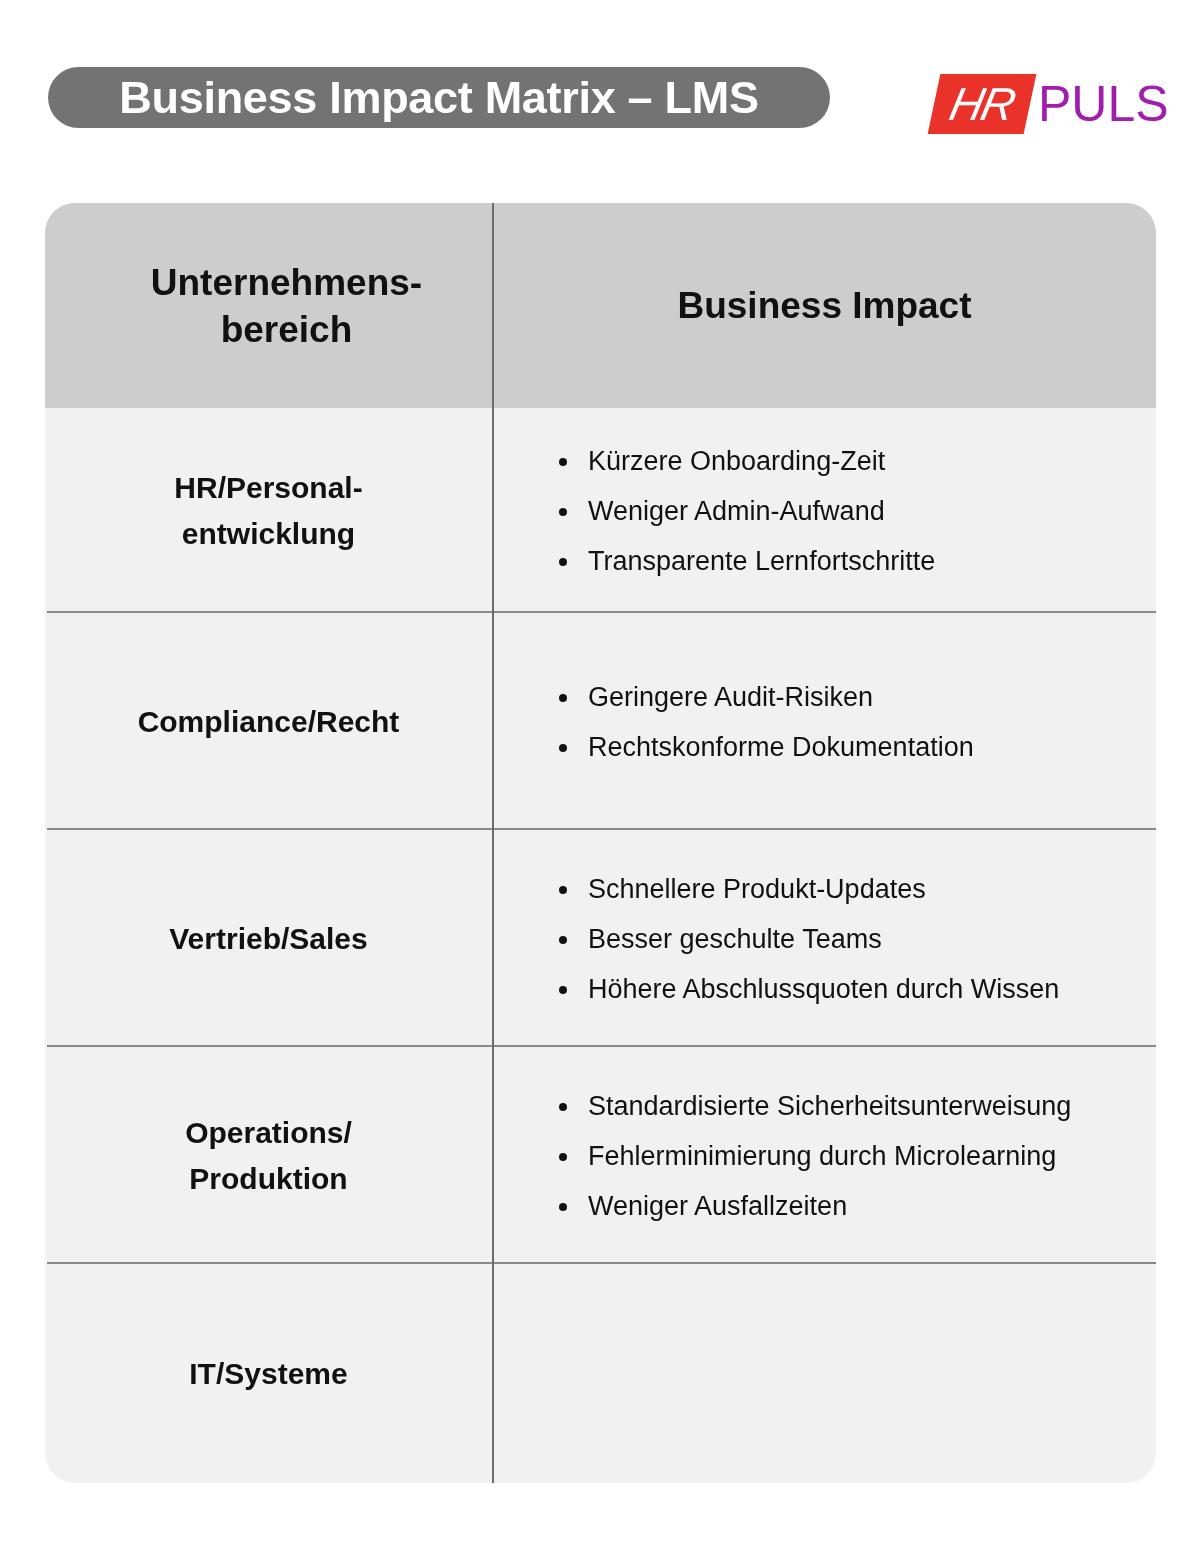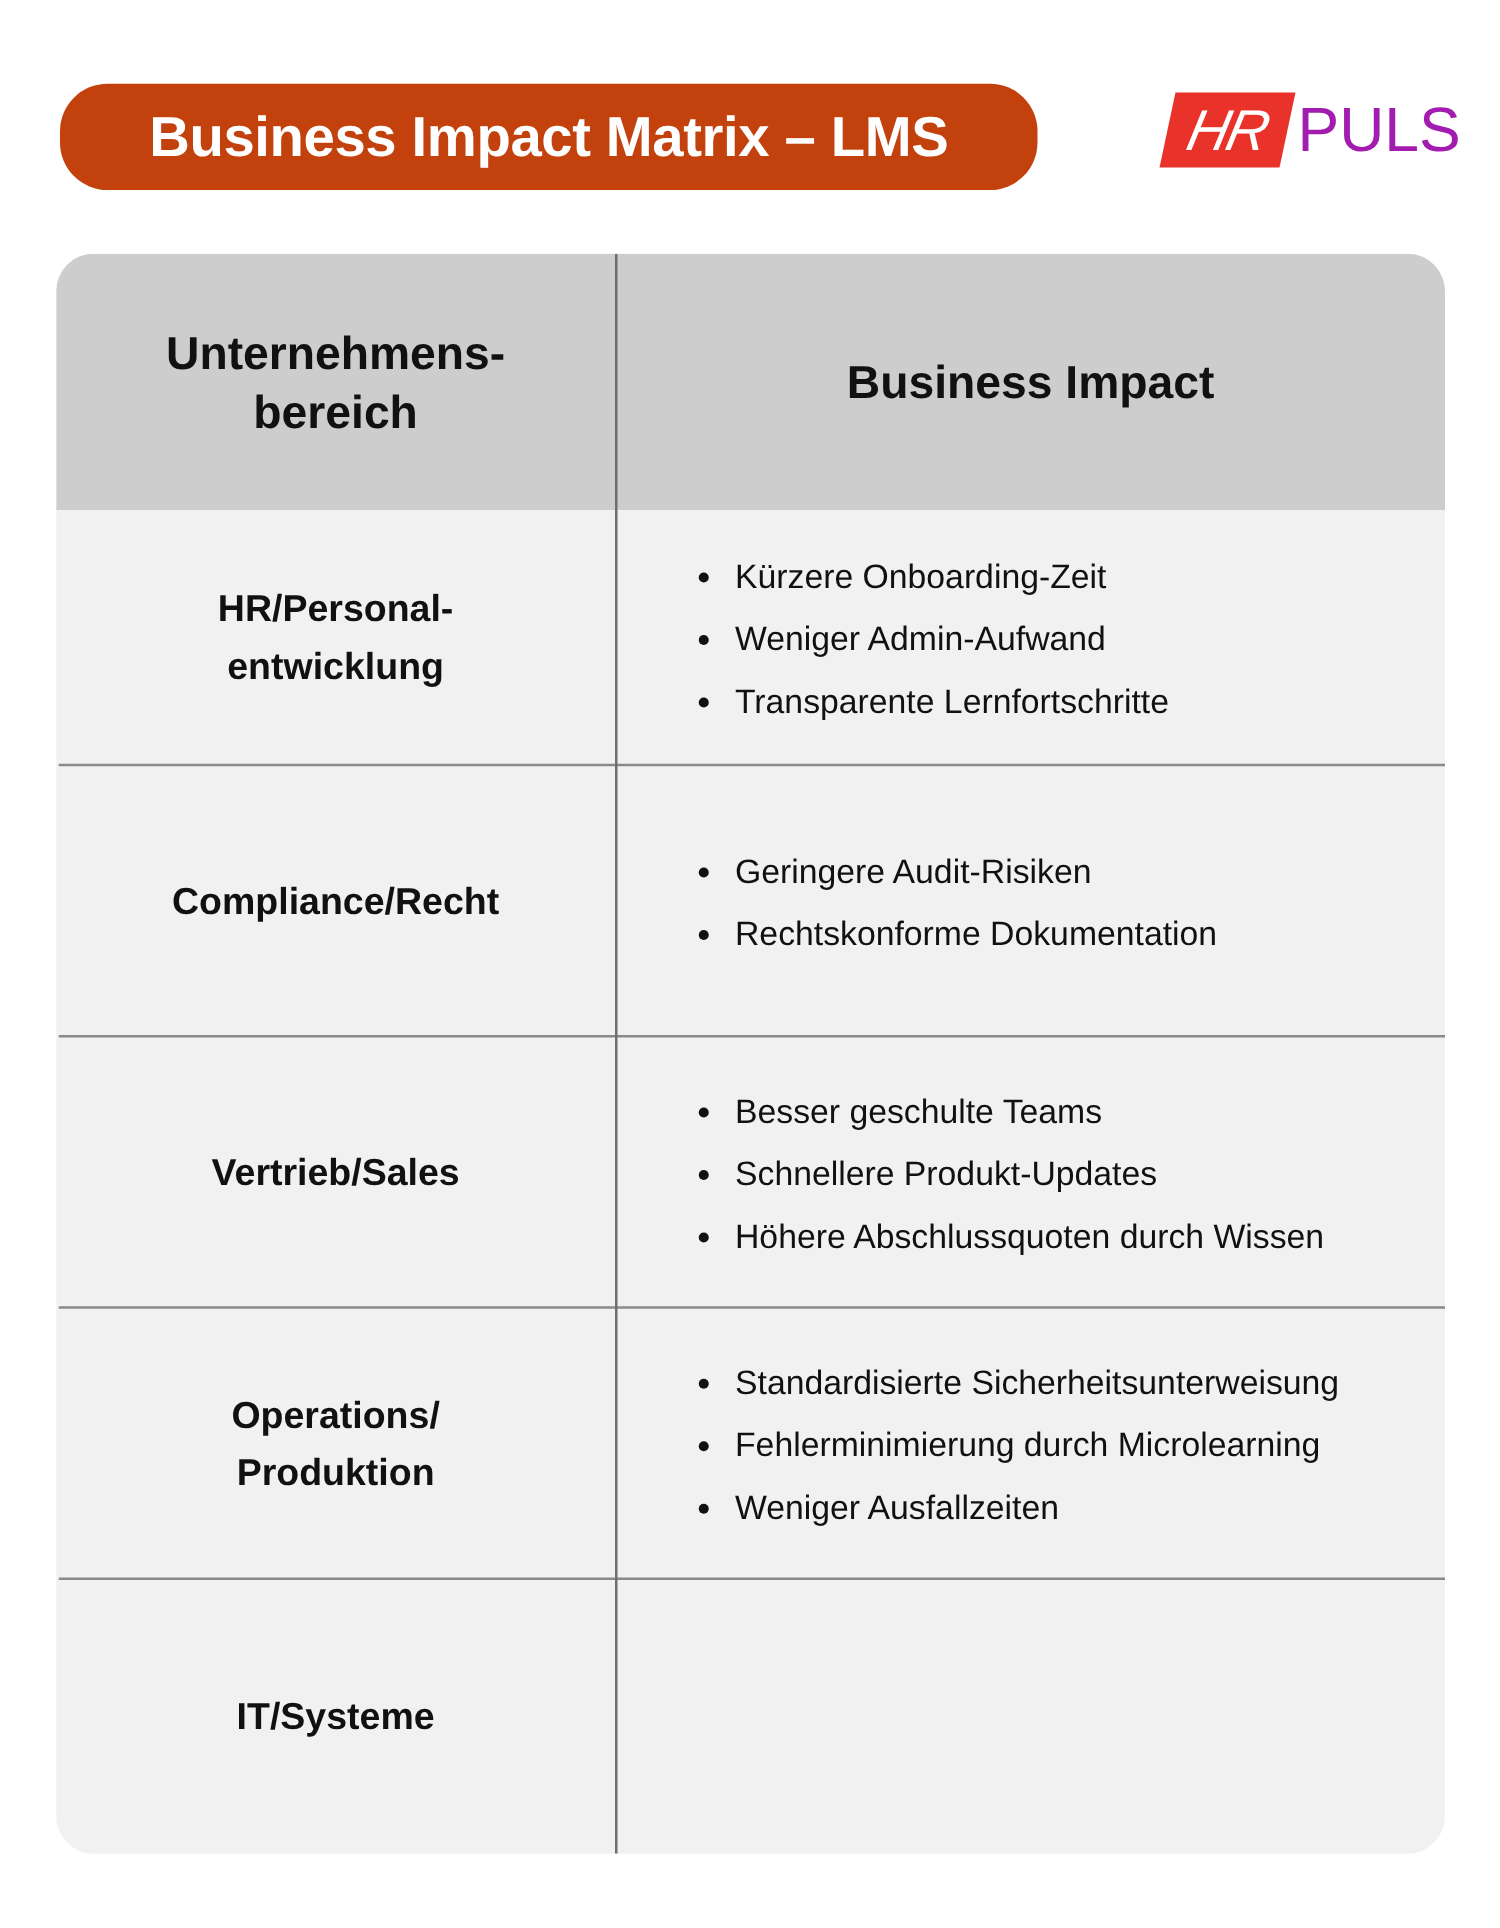--- a/index.html
+++ b/index.html
@@ -1,20 +1,20 @@
 <!DOCTYPE html>
 <html><head>
   <meta charset="utf-8">
   <style>
     html, body { margin: 0; padding: 0; background: #ffffff; }
     body { width: 1200px; height: 1542px; position: relative; font-family: "Liberation Sans", "DejaVu Sans", sans-serif; color: #111; overflow: hidden; }
 
     .title-pill {
-      position: absolute; left: 48px; top: 67px; width: 782px; height: 85px;
-      background: #c2410c; border-radius: 38px;
+      position: absolute; left: 48px; top: 67px; width: 782px; height: 61px;
+      background: #737373; border-radius: 38px;
       display: flex; align-items: center; justify-content: center;
     }
     .title-pill span {
       color: #fff; font-weight: 700; font-size: 45px; letter-spacing: -0.3px;
       font-family: "Liberation Sans", sans-serif;
     }
 
     .logo { position: absolute; left: 928px; top: 74px; height: 60px; display: flex; align-items: center; }
     .logo-hr {
       width: 96px; height: 60px; background: #e8322a;
@@ -29,21 +29,21 @@
 
     .matrix {
       position: absolute; left: 45px; top: 203px; width: 1111px; height: 1280px;
       border-radius: 30px; overflow: hidden; background: #f1f1f1;
     }
     .header-row { position: absolute; left: 0; top: 0; width: 1111px; height: 205px; background: #cdcdcd; }
     .header-cell {
       position: absolute; top: 0; height: 205px; display: flex; align-items: center; justify-content: center;
       text-align: center; font-weight: 700; font-size: 37px; line-height: 47px; color: #111;
     }
-    .header-cell.left { left: 0; width: 447px; }
+    .header-cell.left { left: 0; width: 447px; padding-left: 18px; }
     .header-cell.right { left: 448px; width: 663px; }
     .header-cell span { white-space: pre-line; }
 
     .vline { position: absolute; left: 447px; top: 0; width: 2px; height: 1280px; background: #6e6e6e; }
 
     .row { position: absolute; left: 0; width: 1111px; }
     .row .hline { position: absolute; left: 2px; right: 0; bottom: 0; height: 2px; background: #8a8a8a; }
     .cell-left {
       position: absolute; left: 0; top: 0; width: 447px; height: 100%;
       display: flex; align-items: center; justify-content: center; text-align: center;
@@ -115,22 +115,22 @@
     </div>
     <div class="hline"></div>
   </div>
 
   <div class="row" style="top:627px;height:217px;">
     <div class="cell-left">
         <span>Vertrieb/Sales</span>
       </div>
     <div class="cell-right">
       <ul>
+        <li>Schnellere Produkt-Updates</li>
         <li>Besser geschulte Teams</li>
-        <li>Schnellere Produkt-Updates</li>
         <li>Höhere Abschlussquoten durch Wissen</li>
       </ul>
     </div>
     <div class="hline"></div>
   </div>
 
   <div class="row" style="top:844px;height:217px;">
     <div class="cell-left">
         <span>Operations/
 Produktion</span>

